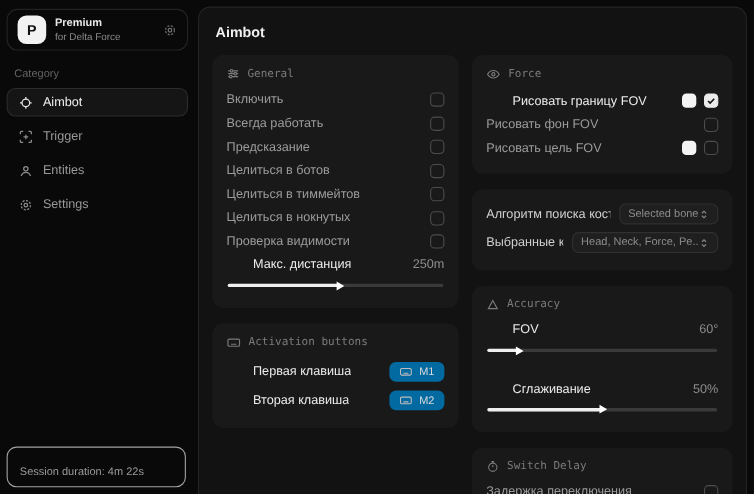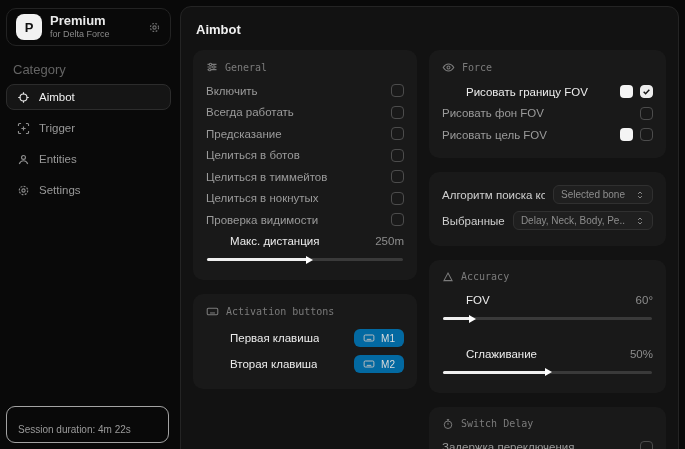--- a/index.html
+++ b/index.html
@@ -20,25 +20,25 @@
     border:1px solid #232323; border-radius:10px;
     display:flex; align-items:center; gap:8px; padding:0 9px;
   }
   .logo {
     width:26px; height:26px; border-radius:8px;
     background:#f2f2f2; color:#121212;
     display:flex; align-items:center; justify-content:center;
     font-weight:bold; font-size:13px;
   }
   .brand-text { display:flex; flex-direction:column; line-height:1.15; }
-  .brand-title { font-size:13px; font-weight:bold; color:#e9e9e9; }
+  .brand-title { font-size:10px; font-weight:bold; color:#e9e9e9; }
   .brand-sub { font-size:9px; color:#8a8a8a; }
   .brand-gear { margin-left:auto; color:#6f6f6f; }
 
-  .category-label { margin:16px 13px 7px 13px; font-size:13px; color:#646464; }
+  .category-label { margin:16px 13px 7px 13px; font-size:10px; color:#646464; }
 
   .nav { display:flex; flex-direction:column; gap:5px; padding:0 6px; }
   .nav-item {
     display:flex; align-items:center; gap:9px;
     padding:5px 10px; border-radius:8px; border:1px solid transparent;
     font-size:11.5px; color:#989898; cursor:default; height:26px;
   }
   .nav-item .nav-ic { color:#8d8d8d; width:13px; }
   .nav-item.active { border-color:#2c2c2c; background:#151515; color:#efefef; }
   .nav-item.active .nav-ic { color:#e5e5e5; }
@@ -106,21 +106,21 @@
   }
 
   .keychip {
     display:flex; align-items:center; gap:6px;
     background:#0369a1; border-radius:6px; padding:3px 9px;
     font-size:10px; color:#dcdcdc; flex-shrink:0;
   }
   .keychip .kc-ic { color:#bdbdbd; }
 
   .dropdown {
-    display:flex; align-items:center; gap:10px;
+    display:flex; align-items:center; gap:0;
     background:#1f1f1f; border:1px solid #303030; border-radius:6px;
     padding:3px 7px; font-size:10px; color:#8d8d8d;
     white-space:nowrap; flex-shrink:0; max-width:148px;
   }
   .dropdown .dd-text { overflow:hidden; }
   .dropdown .dd-ic { color:#8d8d8d; flex-shrink:0; }
 </style>
 </head>
 <body>
 
@@ -330,21 +330,21 @@
             <span class="dd-ic">
               <svg width="10" height="10" viewBox="0 0 16 16" fill="none" stroke="currentColor" stroke-width="1.6">
                   <path d="M5 6.2L8 3.2l3 3M5 9.8l3 3 3-3"></path>
                 </svg>
             </span>
           </span>
         </div>
         <div class="row row-tall">
           <span class="lbl lite">Выбранные кос</span>
           <span class="dropdown">
-            <span class="dd-text">Delay, Neck, Body, Pe..</span>
+            <span class="dd-text">Head, Neck, Force, Pe..</span>
             <span class="dd-ic">
               <svg width="10" height="10" viewBox="0 0 16 16" fill="none" stroke="currentColor" stroke-width="1.6">
                   <path d="M5 6.2L8 3.2l3 3M5 9.8l3 3 3-3"></path>
                 </svg>
             </span>
           </span>
         </div>
       </div>
 
       <div class="card">

